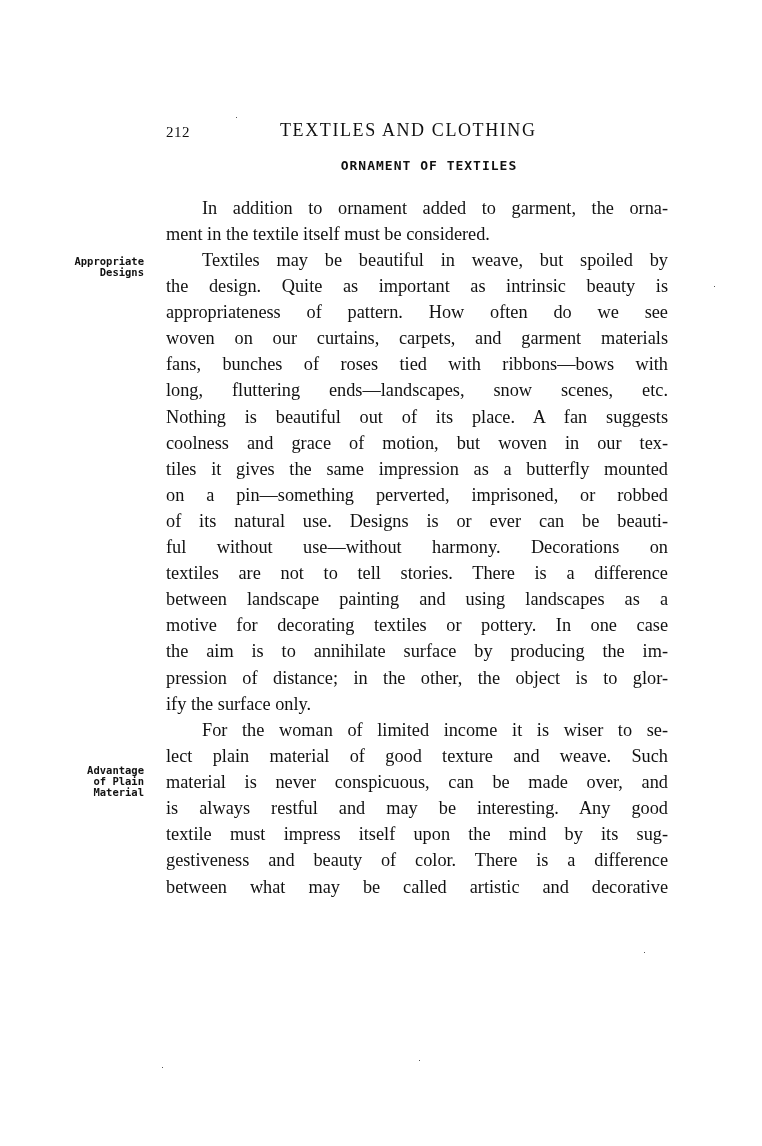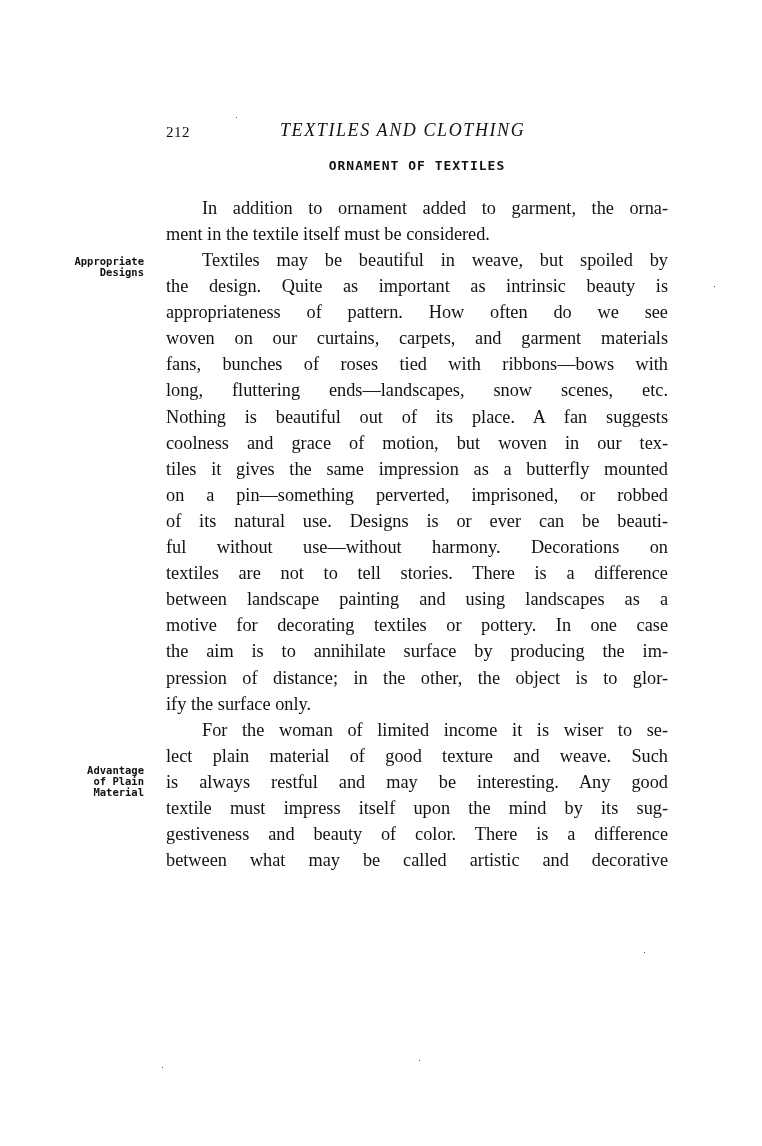--- a/index.html
+++ b/index.html
@@ -32,27 +32,26 @@
       left: 0;
       top: 4px;
       font-size: 15px;
       letter-spacing: 0.5px;
     }
     .book-title {
       position: absolute;
       left: 114px;
       top: 0;
       font-size: 18px;
-      font-style: italic;
       letter-spacing: 1.6px;
     }
     .section-title {
       position: absolute;
       top: 158px;
-      left: 166px;
+      left: 178px;
       width: 502px;
       text-align: center;
       font-family: "DejaVu Sans Mono", "Liberation Mono", monospace;
       font-weight: bold;
       font-size: 13px;
       letter-spacing: 1px;
     }
     .paragraph {
       position: absolute;
       left: 166px;
@@ -136,20 +135,21 @@
 
   <div class="sidenote" style="top:765px;">
     <span>Advantage</span>
     <span>of Plain</span>
     <span>Material</span>
   </div>
 
   <div class="paragraph" style="top:717px;">
     <span class="line indent">For the woman of limited income it is wiser to se-</span>
     <span class="line">lect plain material of good texture and weave.  Such</span>
+    <span class="line">material is never conspicuous, can be made over, and</span>
     <span class="line">is always restful and may be interesting.  Any good</span>
     <span class="line">textile must impress itself upon the mind by its sug-</span>
     <span class="line">gestiveness and beauty of color.  There is a difference</span>
     <span class="line">between what may be called artistic and decorative</span>
   </div>
 
   <div class="speck" style="left:236px;top:117px;"></div>
   <div class="speck" style="left:714px;top:286px;"></div>
   <div class="speck" style="left:644px;top:952px;"></div>
   <div class="speck" style="left:419px;top:1060px;"></div>

